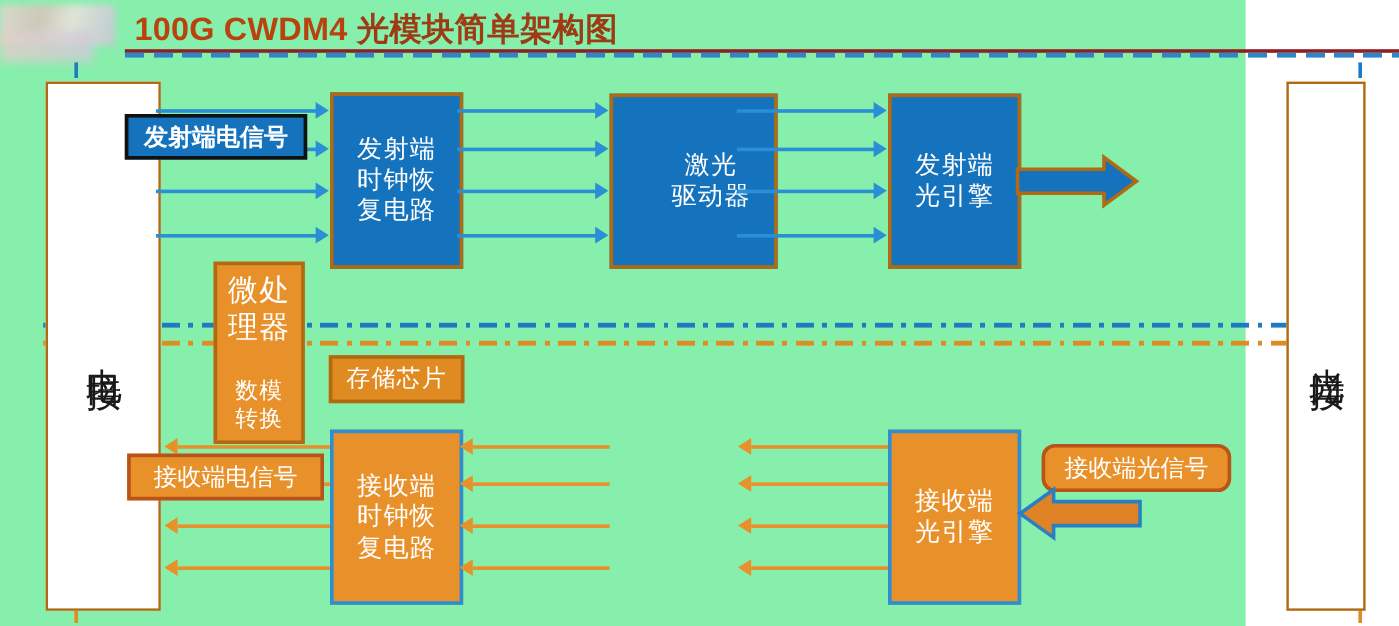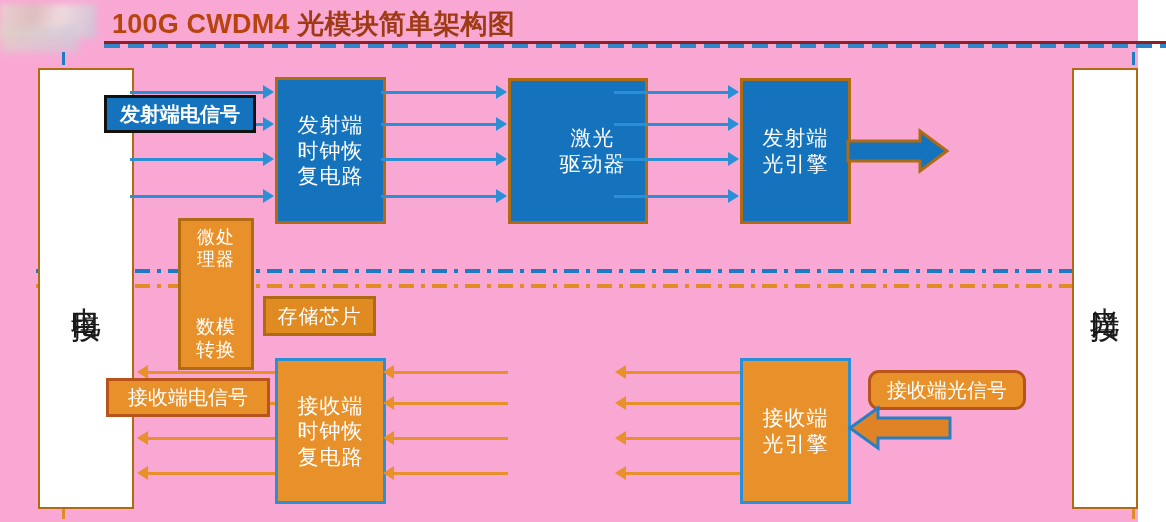--- a/index.html
+++ b/index.html
@@ -1,18 +1,18 @@
 <!DOCTYPE html>
 <html><head>
 <meta charset="utf-8">
 <style>
   html,body{margin:0;padding:0;background:#ffffff;}
   body{width:1166px;height:522px;overflow:hidden;
        font-family:"Liberation Sans","DejaVu Sans",sans-serif;}
-  #stage{position:relative;width:1138px;height:522px;background:#f9a8d4;}
+  #stage{position:relative;width:1038px;height:522px;background:#86efac;}
 
   
   .hdr-blob{position:absolute;left:0;top:4px;width:96px;height:34px;
     background:linear-gradient(105deg,#e8d7d2 0%,#d9c2bb 35%,#efe3e0 60%,#c9c3d6 100%);
     filter:blur(3px);opacity:.85;}
   .hdr-blob2{position:absolute;left:0;top:26px;width:78px;height:26px;
     background:linear-gradient(100deg,#e3cfc8,#cfc9da);filter:blur(4px);opacity:.8;}
   .title{position:absolute;left:112px;top:6px;font-size:27px;font-weight:bold;
     color:#9e3b14;letter-spacing:.2px;white-space:nowrap;font-family:"Liberation Sans","DejaVu Sans",sans-serif;}
   .title .lat{color:#b8430f;font-family:"Liberation Sans",sans-serif;}
@@ -137,27 +137,27 @@
 
   <div class="badge bTx" style="left:104px;top:95px;width:146px;height:32px;">
     <span>发射端电信号</span>
   </div>
 
   <svg class="bigarrow" style="left:846px;top:128px;" width="104" height="46" viewBox="0 0 104 46">
     <polygon points="2,13 74,13 74,3 101,23 74,43 74,33 2,33" fill="#1573bd" stroke="#b06a12" stroke-width="3" stroke-linejoin="miter"></polygon>
   </svg>
 
   <div class="blk mcu" style="left:178px;top:218px;width:70px;height:134px;">
-    <span class="mcu-t" style="white-space:pre-line;font-size:18px;">微处
+    <span class="mcu-t" style="white-space:pre-line;font-size:25px;">微处
 理器</span>
     <span class="mcu-t" style="white-space:pre-line;font-size:19px;">数模
 转换</span>
   </div>
 
-  <div class="blk mem" style="left:263px;top:296px;width:107px;height:34px;font-family:Liberation Serif, serif;">
+  <div class="blk mem" style="left:274px;top:296px;width:107px;height:34px;font-family:Liberation Serif, serif;">
     <span>存储芯片</span>
   </div>
 
   <div class="blk rx" style="left:275px;top:358px;width:105px;height:140px;">
     <span style="white-space:pre-line">接收端
 时钟恢
 复电路</span>
   </div>
   <div class="blk rx" style="left:740px;top:358px;width:105px;height:140px;">
     <span style="white-space:pre-line">接收端

